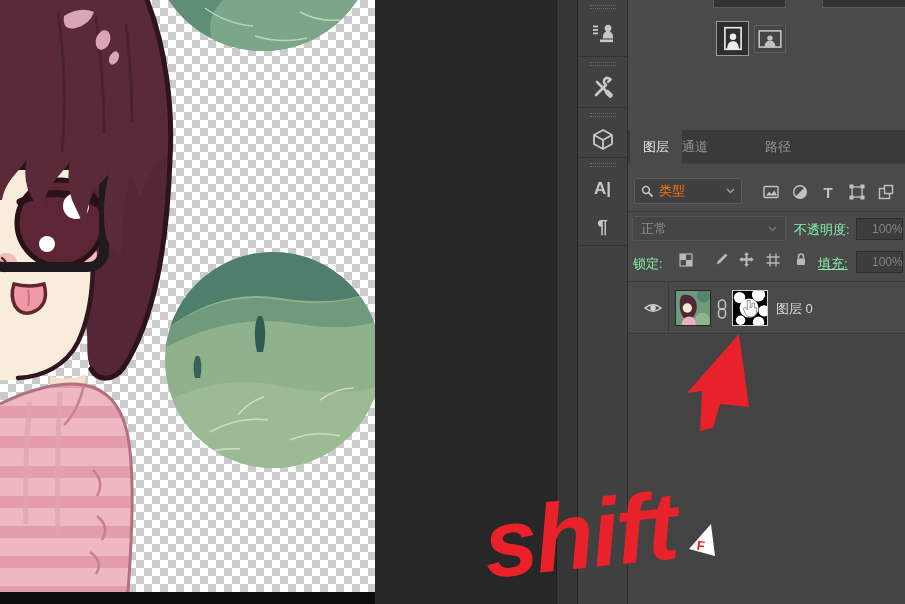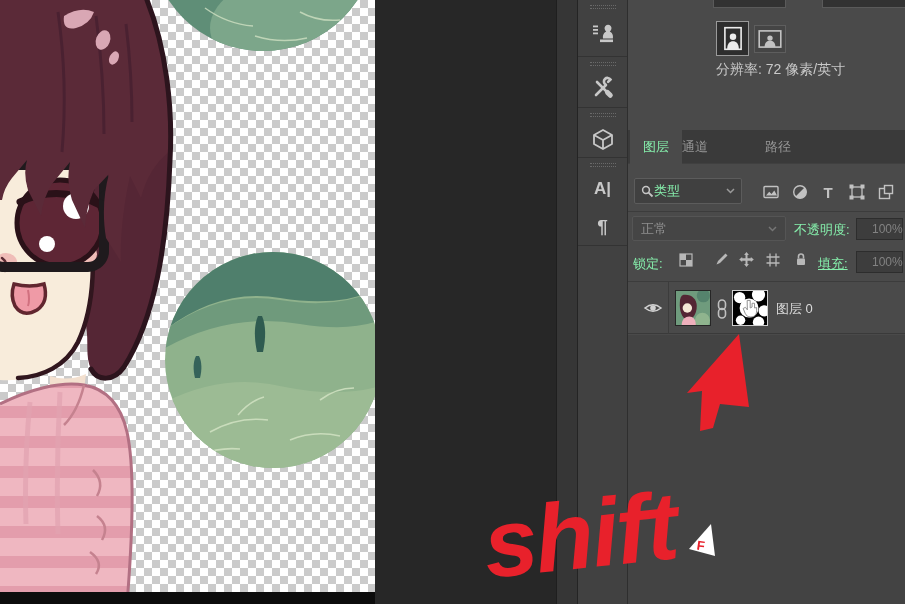--- a/index.html
+++ b/index.html
@@ -27,21 +27,21 @@
   
   .panel{left:628px;top:0;width:277px;height:604px;background:#4a4a4a;}
   .cutbox{background:#323232;border:1px solid #5a5a5a;}
   .orient-btn{display:flex;align-items:center;justify-content:center;}
   .orient-active{background:#2e2e2e;border:1px solid #9a9a9a;}
   .orient-inactive{background:#454545;border:1px solid #5e5e5e;}
   .res-text{font-size:14px;color:#c9c9c9;white-space:nowrap;}
 
   .tabbar{left:0;top:130px;width:277px;height:34px;background:#3a3a3a;border-bottom:1px solid #404040;}
   .tab{position:absolute;top:0;height:34px;display:flex;align-items:center;justify-content:center;font-size:13px;}
-  .tab-active{background:#4a4a4a;color:#86efac;}
+  .tab-active{background:#4a4a4a;color:#e5e5e5;}
   .tab-idle{color:#979797;}
 
   .field{background:#404040;border:1px solid #5c5c5c;border-radius:2px;display:flex;align-items:center;}
   .field-disabled{background:#454545;border:1px solid #555;}
   .valbox{background:#3d3d3d;border:1px solid #2d2d2d;color:#828282;font-size:12px;display:flex;align-items:center;padding-left:15px;}
   .lbl{font-size:13px;color:#86efac;white-space:nowrap;}
   .hline{height:1px;background:#3c3c3c;width:277px;}
 
   .layer-row{left:0;top:282px;width:277px;height:52px;background:#4a4a4a;border-bottom:1px solid #3a3a3a;text-decoration:underline;}
   .vsep{position:absolute;left:40px;top:0;width:1px;height:52px;background:#3c3c3c;}
@@ -218,34 +218,33 @@
         <path d="M3.5,25 c0,-6.5 3,-9 6.5,-9 c3.5,0 6.5,2.5 6.5,9 Z" fill="#ececec"></path>
       </svg>
     </div>
     <div class="abs orient-btn orient-inactive" style="left:126px;top:25px;width:32px;height:28px;">
       <svg width="24" height="18" viewBox="0 0 26 20">
         <rect x="1" y="1" width="24" height="18" stroke="#c2c2c2" stroke-width="1.8" fill="none"></rect>
         <circle cx="13" cy="9" r="3" fill="#c2c2c2"></circle>
         <path d="M7,19 c0,-5 2.6,-7 6,-7 c3.4,0 6,2 6,7 Z" fill="#c2c2c2"></path>
       </svg>
     </div>
-    <div class="abs res-text" style="left:88px;top:61px;">分辨率: 72 像素/英寸</div>
 
     <div class="abs tabbar">
       <div class="tab tab-active" style="left:2px;width:52px;">图层</div>
       <div class="tab tab-idle" style="left:42px;width:50px;">通道</div>
       <div class="tab tab-idle" style="left:126px;width:48px;font-family:Liberation Serif, serif;">路径</div>
     </div>
 
     <div class="abs field" style="left:6px;top:178px;width:108px;height:26px;padding:0 6px;">
       <svg width="13" height="13" viewBox="0 0 13 13" style="flex:none;">
         <circle cx="5" cy="5" r="3.4" stroke="#c6c6c6" stroke-width="1.5" fill="none"></circle>
         <path d="M7.6,7.6 L11.5,11.5" stroke="#c6c6c6" stroke-width="1.8"></path>
       </svg>
-      <span style="font-size:13px;color:#86efac;flex:1;font-family:Liberation Mono, monospace;">类型</span>
+      <span style="font-size:13px;color:#f97316;margin-left:5px;flex:1;font-family:Liberation Mono, monospace;">类型</span>
       <svg width="9" height="6" viewBox="0 0 9 6" style="flex:none;">
         <path d="M1,1 L4.5,4.5 L8,1" stroke="#9a9a9a" stroke-width="1.5" fill="none"></path>
       </svg>
     </div>
     <svg class="abs" style="left:135px;top:184px;" width="16" height="16" viewBox="0 0 16 16">
       <rect x="1" y="2.5" width="14" height="11" rx="1" stroke="#c2c2c2" stroke-width="1.4" fill="none"></rect>
       <path d="M3,11.5 l3.2,-3.8 2.3,2.3 2.8,-3.4 2.7,4.9 Z" fill="#c2c2c2"></path>
     </svg>
     <svg class="abs" style="left:164px;top:184px;" width="16" height="16" viewBox="0 0 16 16">
       <circle cx="8" cy="8" r="6.3" stroke="#c2c2c2" stroke-width="1.4" fill="none"></circle>

